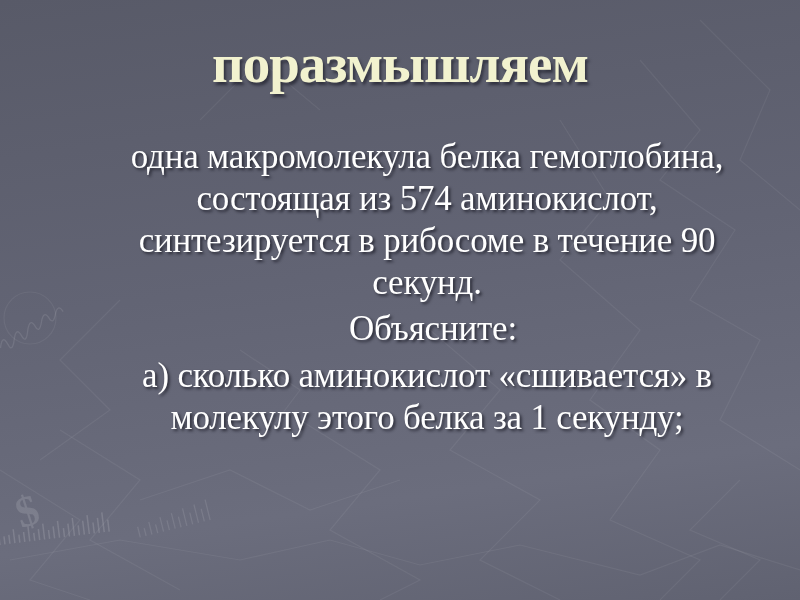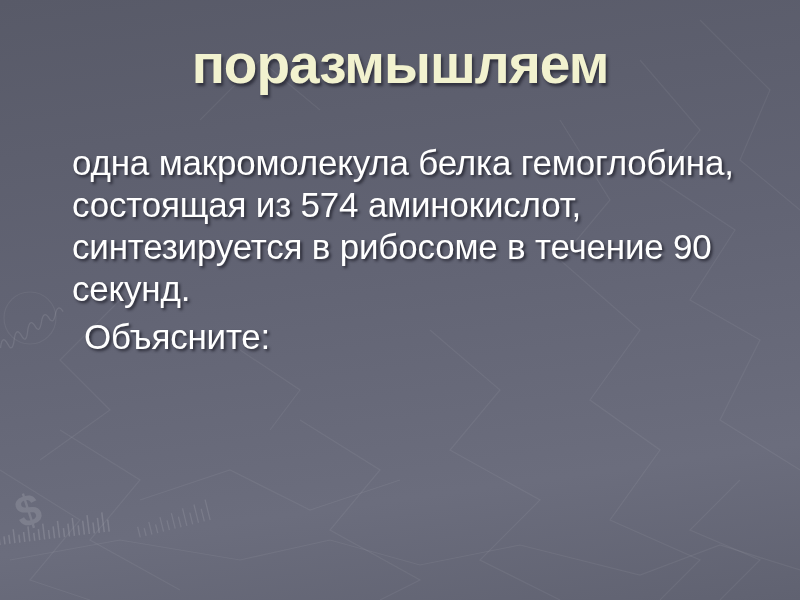--- a/index.html
+++ b/index.html
@@ -5,21 +5,21 @@
   html, body {
     margin: 0;
     padding: 0;
     background: #2a2b33;
   }
   .slide {
     position: relative;
     width: 800px;
     height: 600px;
     overflow: hidden;
-    font-family: Liberation Sans, sans-serif;
+    font-family: Liberation Serif, serif;
     background: linear-gradient(172deg, #585a68 0%, #626474 45%, #6b6d7d 78%, #606271 100%);
   }
   .texture {
     position: absolute;
     left: 0; top: 0;
     width: 800px; height: 600px;
     pointer-events: none;
   }
   .slide-title {
     position: absolute;
@@ -39,22 +39,23 @@
     left: 66px;
     right: 12px;
     top: 136px;
     color: #ffffff;
     font-size: 35px;
     line-height: 42px;
     letter-spacing: -0.2px;
     text-shadow: 2px 2px 3px rgba(10, 10, 20, 0.65);
   }
   .slide-body p {
-    margin: 6px;
+    margin: 0;
     white-space: pre-line;
+    text-align: center;
   }
   .slide-body p.para-2 {
     margin-top: 4px;
     text-indent: 12px;
   }
   .slide-body p.para-3 {
     margin-top: 5px;
   }
   .slide-body p.para-4 {
     margin-top: 0;
@@ -100,15 +101,17 @@
   </svg>
 
   <h1 class="slide-title">поразмышляем</h1>
 
   <div class="slide-body">
     <p class="para-1">одна макромолекула белка гемоглобина,
 состоящая из 574 аминокислот,
 синтезируется в рибосоме в течение 90
 секунд.</p>
     <p class="para-2">Объясните:</p>
+    <p class="para-3">а) сколько аминокислот «сшивается» в
+молекулу этого белка за 1 секунду;</p>
   </div>
 
 </div>
 
 </body></html>

